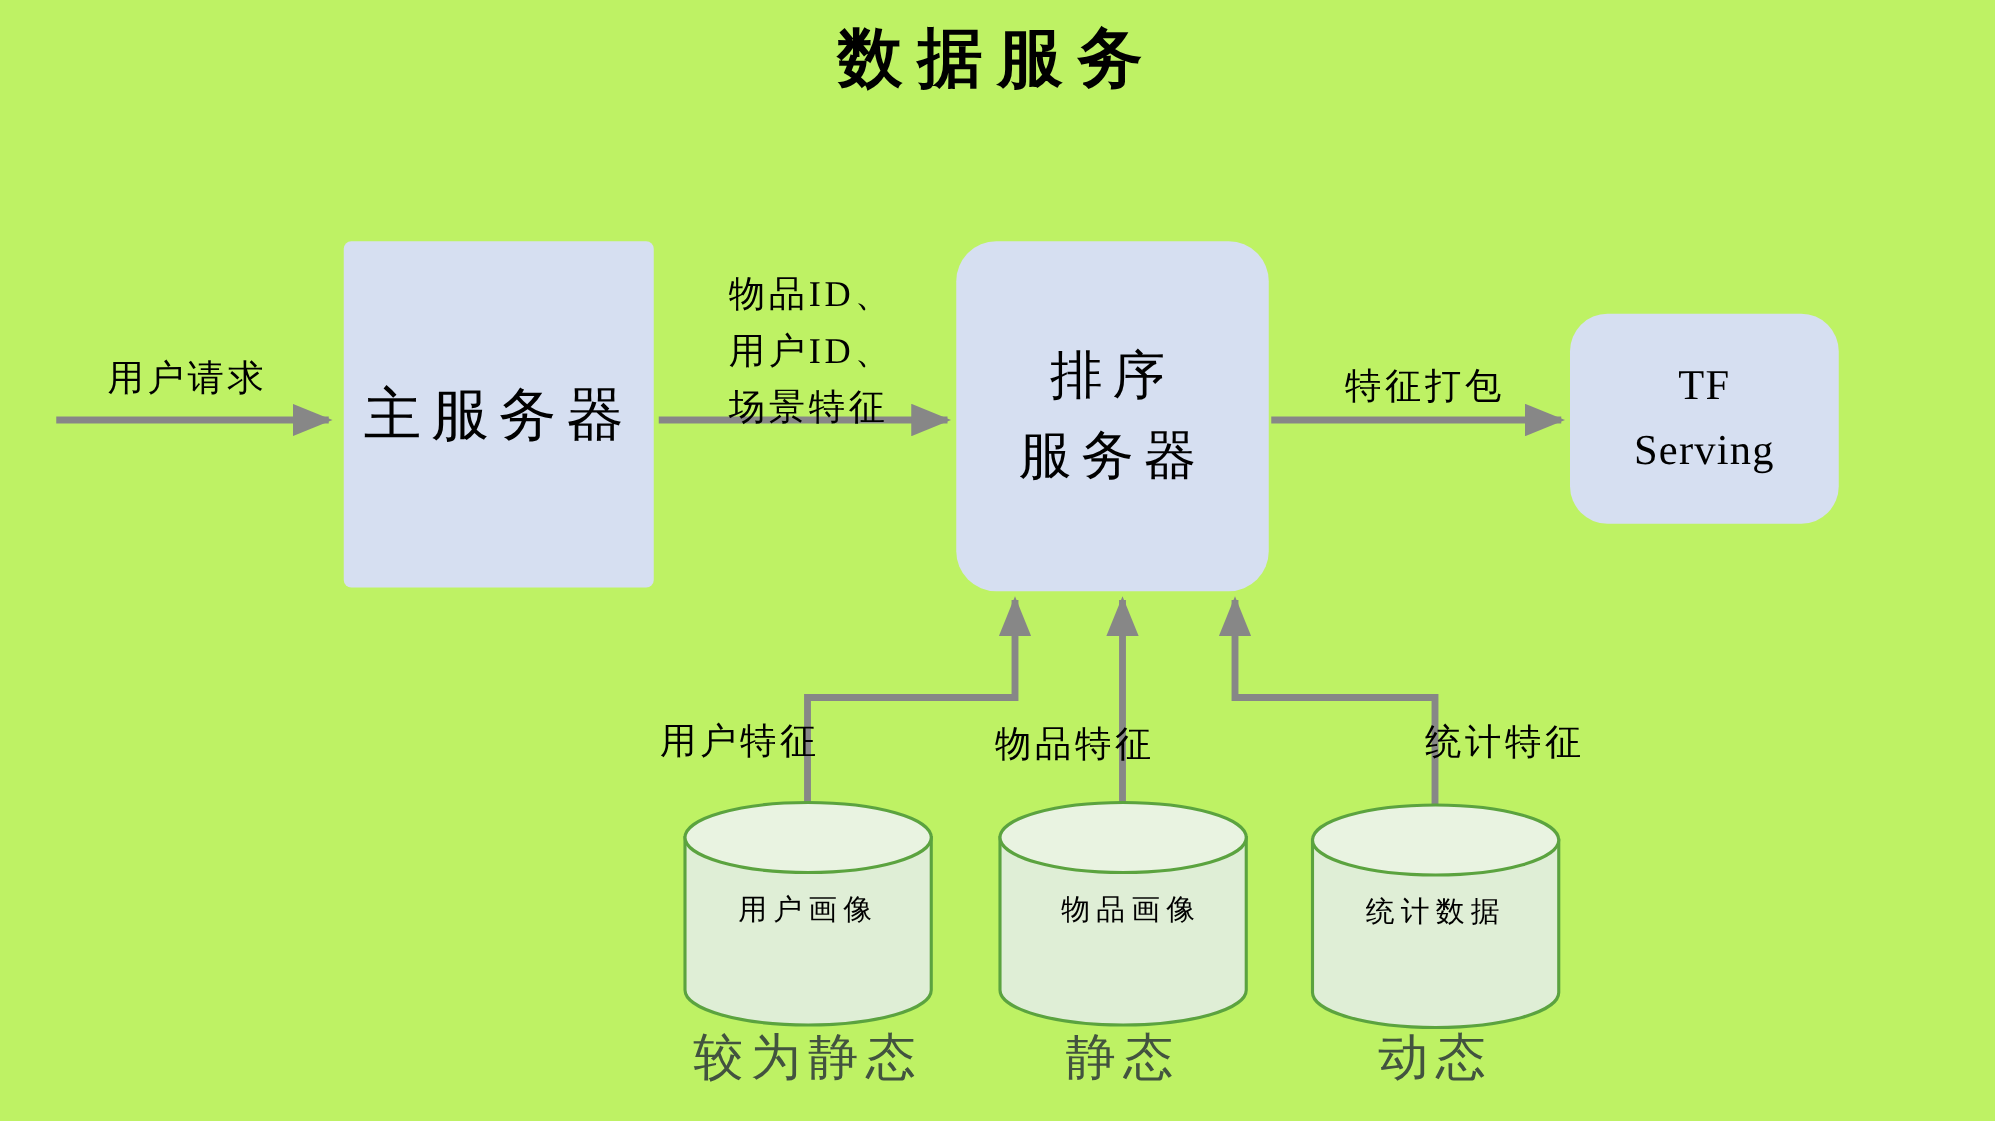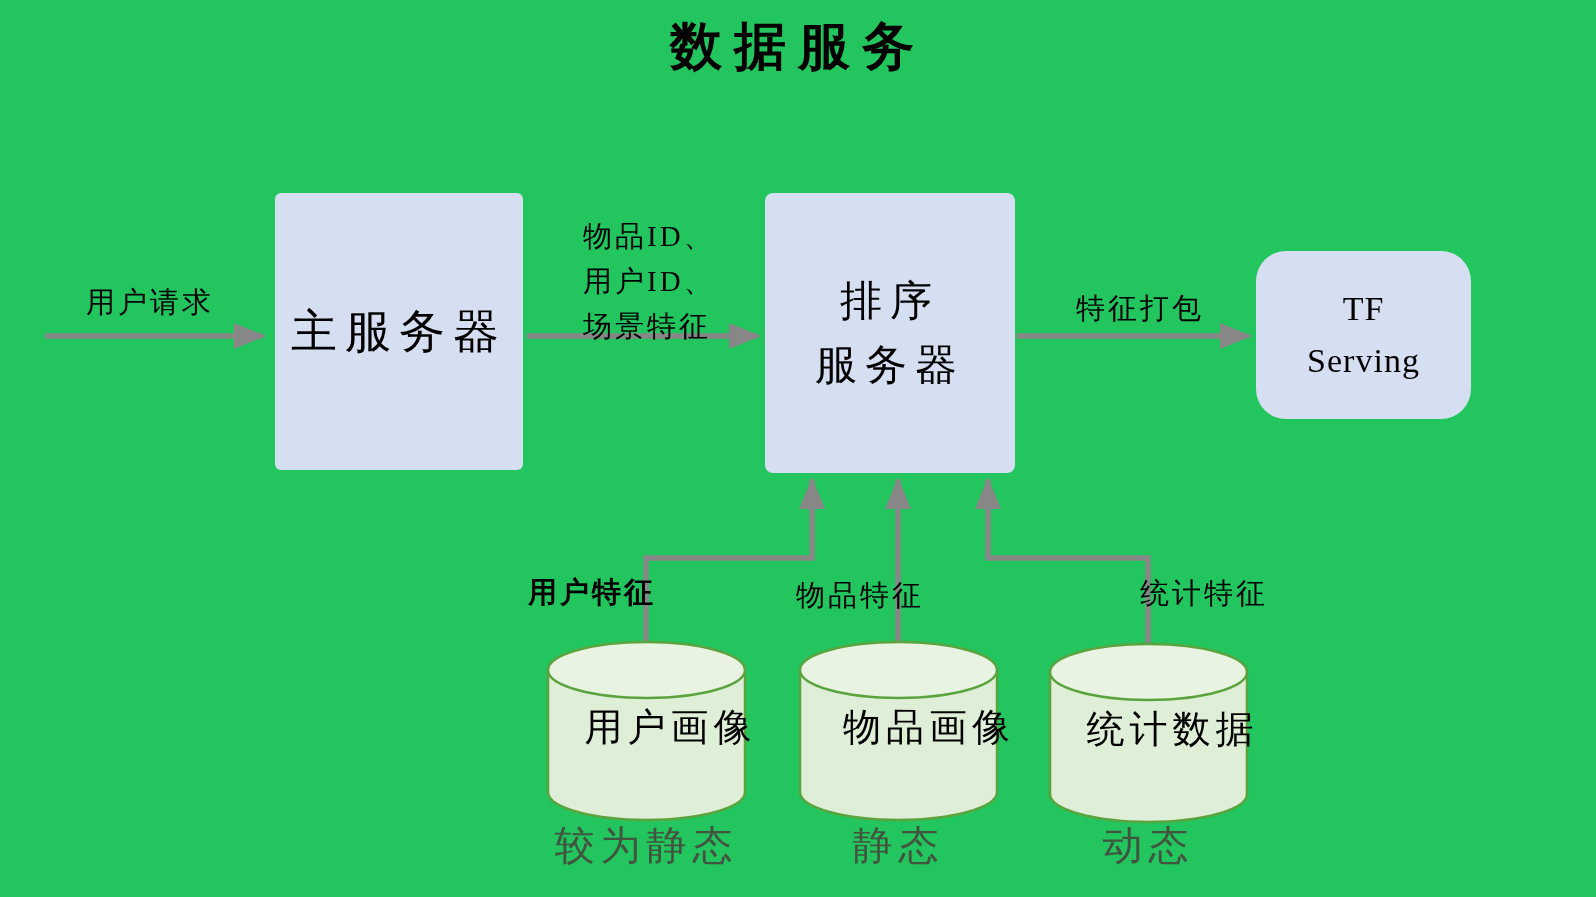--- a/index.html
+++ b/index.html
@@ -6,64 +6,64 @@
     --node-fill:#d6dff1;
     --db-fill:#dfeed6;
     --db-top-fill:#e9f3e1;
     --db-stroke:#5ba33f;
     --arrow:#878787;
     --caption-text:#42533f;
     --text:#000000;
   }
   html,body{margin:0;padding:0;background:#ffffff;}
   .canvas{
-    position:relative;width:1596px;height:897px;background:#22c55e;
+    position:relative;width:1596px;height:897px;background:#bef264;
     overflow:hidden;
     font-family:"Liberation Serif","DejaVu Serif",serif;
     color:var(--text);
   }
   .title{
     position:absolute;left:0;top:12px;width:100%;
     text-align:center;font-size:52px;font-weight:bold;letter-spacing:12px;
     margin:0;
   }
   .edges{position:absolute;left:0;top:0;width:1596px;height:897px;}
   .edge{fill:none;stroke:var(--arrow);stroke-width:5.5px;}
   .arrowhead{fill:var(--arrow);}
   .node{
     position:absolute;background:var(--node-fill);
     display:flex;flex-direction:column;align-items:center;justify-content:center;
     text-align:center;
   }
   .node-main{left:275px;top:193px;width:248px;height:277px;border-radius:6px;
     font-size:46px;letter-spacing:8px;}
-  .node-rank{left:765px;top:193px;width:250px;height:280px;border-radius:8px;
+  .node-rank{left:765px;top:193px;width:250px;height:280px;border-radius:32px;
     font-size:42px;line-height:64px;letter-spacing:8px;}
   .node-tf{left:1256px;top:251px;width:215px;height:168px;border-radius:30px;
     font-size:34px;line-height:52px;letter-spacing:1px;text-align:right;}
   .node .line{display:block;}
   .edge-label{position:absolute;font-size:29px;letter-spacing:3px;white-space:nowrap;}
   .lbl-user-request{left:86px;top:283px;}
   .lbl-ids{left:583px;top:214px;line-height:45px;}
   .lbl-ids .line{display:block;}
   .lbl-pack{left:1076px;top:289px;text-align:center;}
-  .lbl-user-feat{left:528px;top:573px;font-weight:bold;}
+  .lbl-user-feat{left:528px;top:573px;}
   .lbl-item-feat{left:796px;top:576px;}
   .lbl-stat-feat{left:1140px;top:574px;}
   .db{position:absolute;width:201px;height:184px;}
   .db-1{left:546px;top:639px;}
   .db-2{left:798px;top:639px;padding-left:13px;}
   .db-3{left:1048px;top:641px;}
   .db svg{position:absolute;left:0;top:0;}
   .db-body{fill:var(--db-fill);stroke:var(--db-stroke);stroke-width:2.5px;}
   .db-top{fill:var(--db-top-fill);stroke:var(--db-stroke);stroke-width:2.5px;}
   .db-label{
     position:absolute;left:0;top:62px;width:100%;height:52px;
     display:flex;align-items:center;justify-content:center;
-    font-size:38px;letter-spacing:5px;margin-left:24px;
+    font-size:23px;letter-spacing:5px;
   }
   .caption{
     position:absolute;width:201px;text-align:center;
     font-size:40px;letter-spacing:6px;color:var(--caption-text);white-space:nowrap;
   }
   .caption-1{left:546px;top:818px;}
   .caption-2{left:798px;top:818px;}
   .caption-3{left:1048px;top:818px;}
 </style>
 </head>

